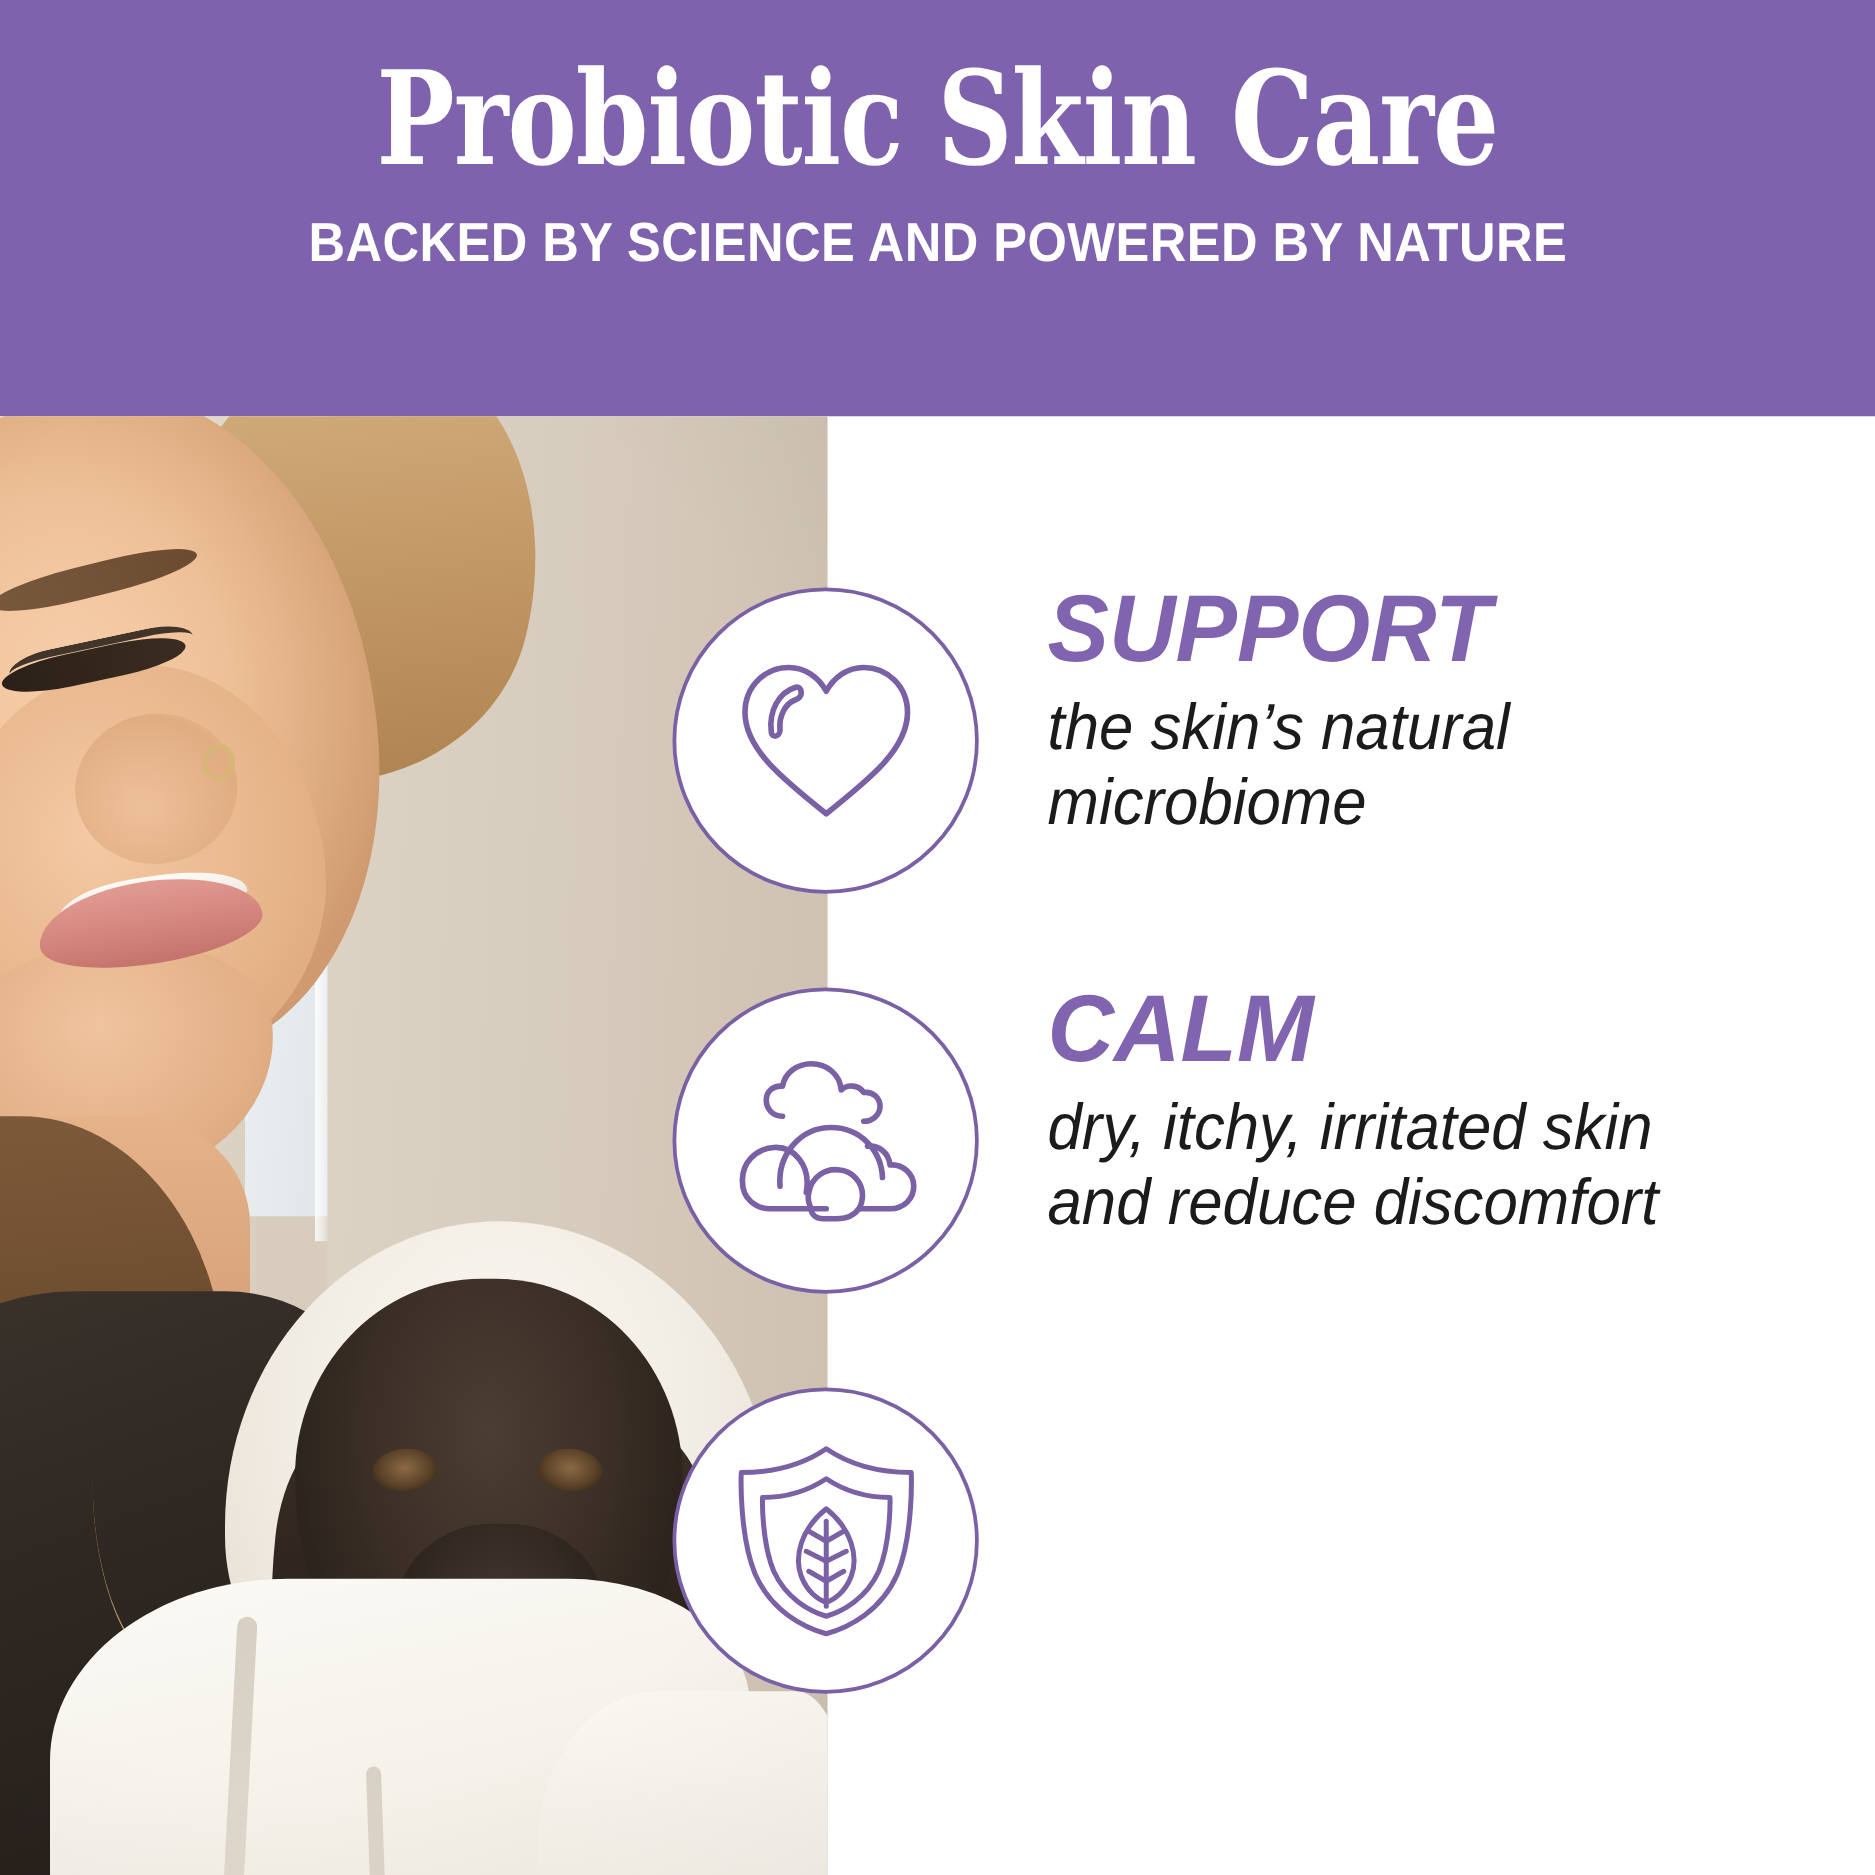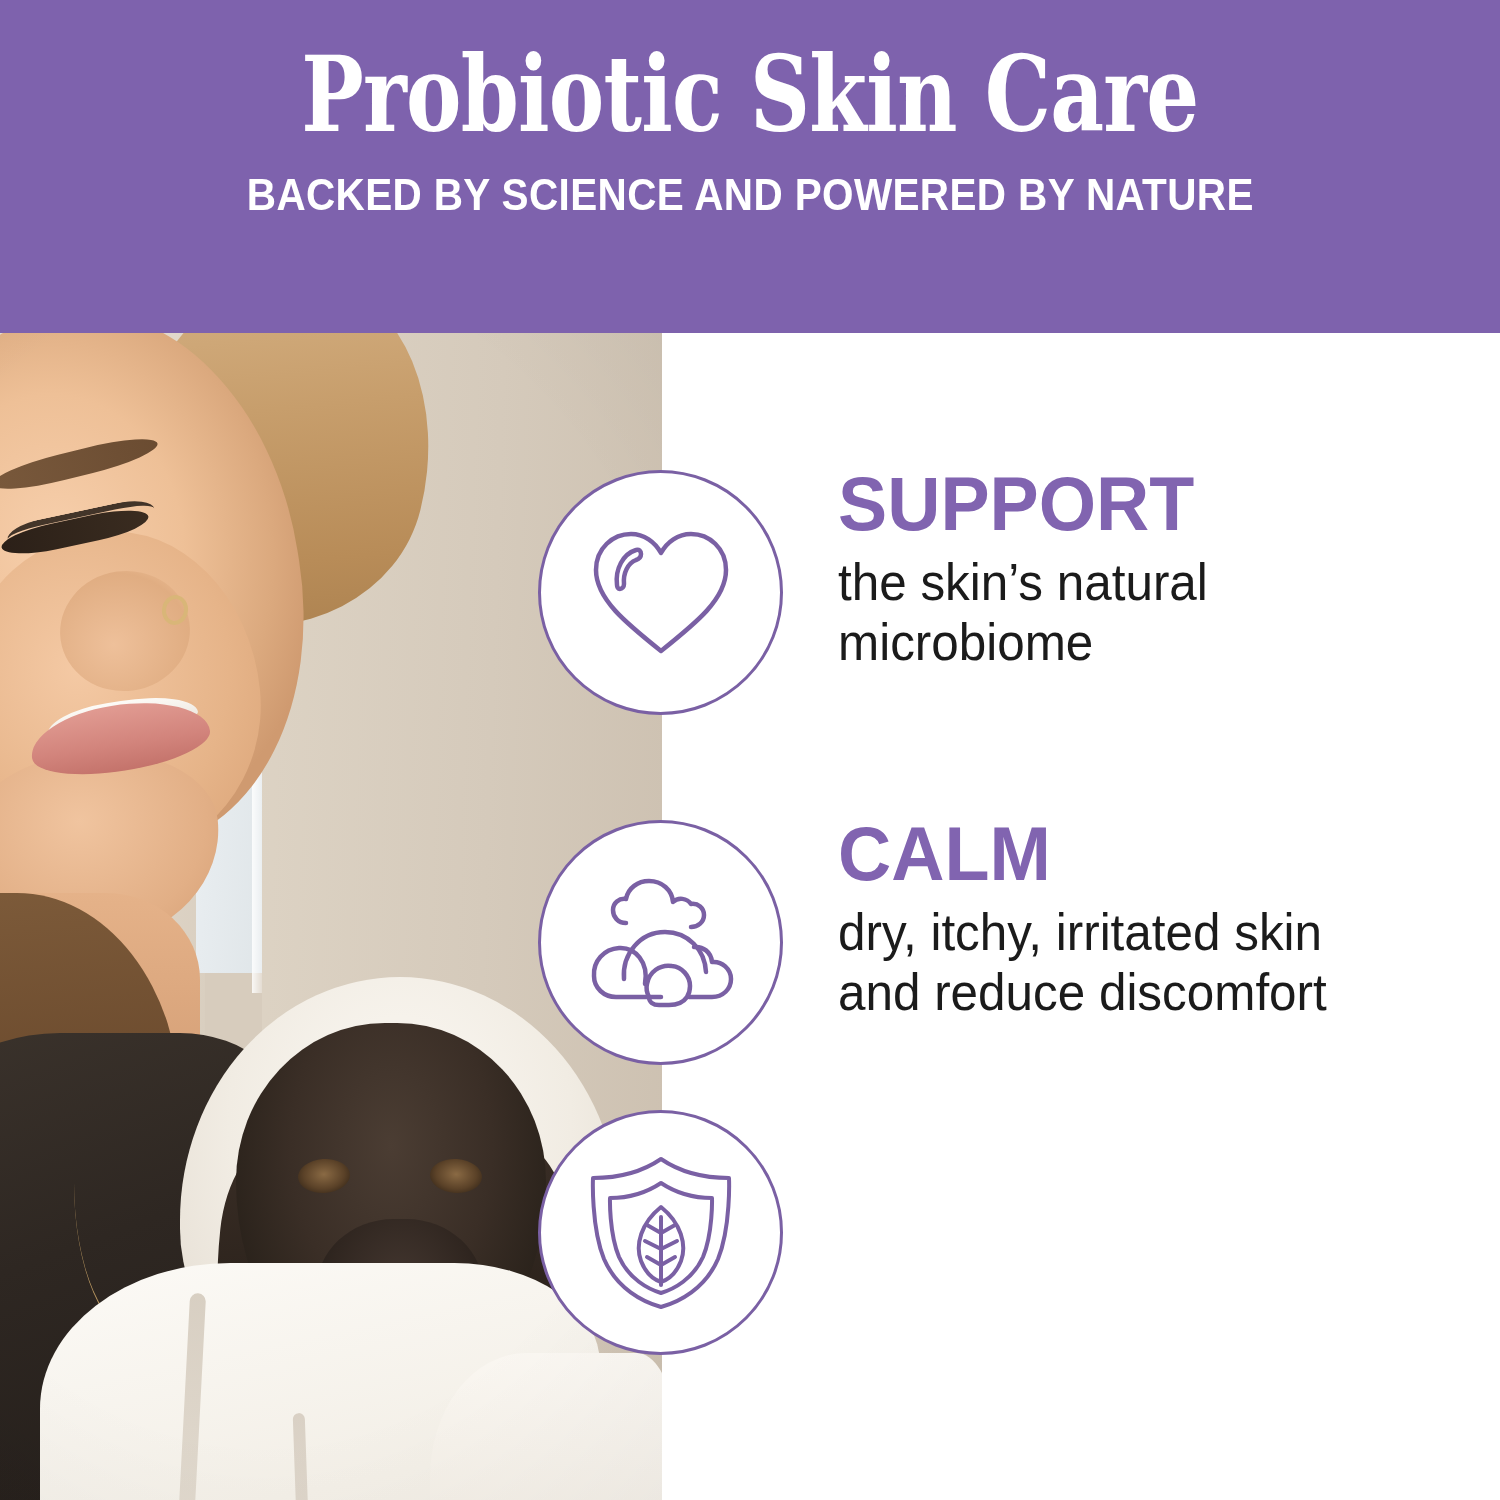--- a/index.html
+++ b/index.html
@@ -215,21 +215,21 @@
 
   
   .feature{position:absolute;left:0;width:1500px;height:245px;}
   .feat-icon{
     position:absolute;left:538px;top:0;width:245px;height:245px;
     background:#ffffff;border:3px solid #7A60A4;border-radius:50%;
     box-sizing:border-box;
     display:flex;align-items:center;justify-content:center;
   }
   .feat-icon svg{display:block;}
-  .feat-text{position:absolute;left:838px;top:-4px;width:640px;}
+  .feat-text{position:absolute;left:838px;top:-4px;width:640px;font-style:italic;}
   .feat-head{
     font-weight:700;font-size:76px;line-height:1.0;
     color:#8164B0;letter-spacing:0px;margin:0 0 10px 0;
     transform:scaleX(0.97);transform-origin:left center;
   }
   .feat-body{
     font-weight:400;font-size:52px;line-height:1.16;
     color:#1b1b1b;margin:0;
     transform:scaleX(0.95);transform-origin:left center;
     white-space:pre-line;
@@ -293,21 +293,21 @@
         <path d="M31 62 C 29 46, 37 31, 50 27 C 53 26, 55 28, 55 31 C 55 34, 53 36, 50 37 C 42 40, 37 50, 38 61 C 38 64, 36 66, 34 66 C 32 66, 31 64, 31 62 Z"></path>
       </svg>
     </div>
     <div class="feat-text">
       <div class="feat-head">SUPPORT</div>
       <div class="feat-body">the skin’s natural
 microbiome</div>
     </div>
   </div>
 
-  <div class="feature" style="top:820px;">
+  <div class="feature" style="top:790px;">
     <div class="feat-icon">
       <svg width="156" height="134" viewBox="0 0 156 134" fill="none" stroke="#7A60A4" stroke-width="4.5" stroke-linecap="round" stroke-linejoin="round">
 
         <path d="M43 47 C 35 47, 30 41, 30 34 C 30 27, 36 22, 43 23 C 45 12, 55 5, 66 5 C 79 5, 89 14, 90 26 C 95 21, 104 22, 108 28 C 115 27, 121 32, 121 39 C 121 46, 115 51, 108 51"></path>
 
         <path d="M41 103 C 39 78, 57 56, 82 56 C 105 56, 122 74, 123 96"></path>
 
         <path d="M62 108 C 66 86, 52 71, 36 72 C 21 73, 10 85, 11 100 C 11 112, 21 121, 33 121 L 78 121"></path>
 
         <path d="M106 121 L 129 121 C 140 121, 148 113, 148 103 C 148 93, 139 85, 129 86 C 128 76, 120 70, 111 71"></path>

